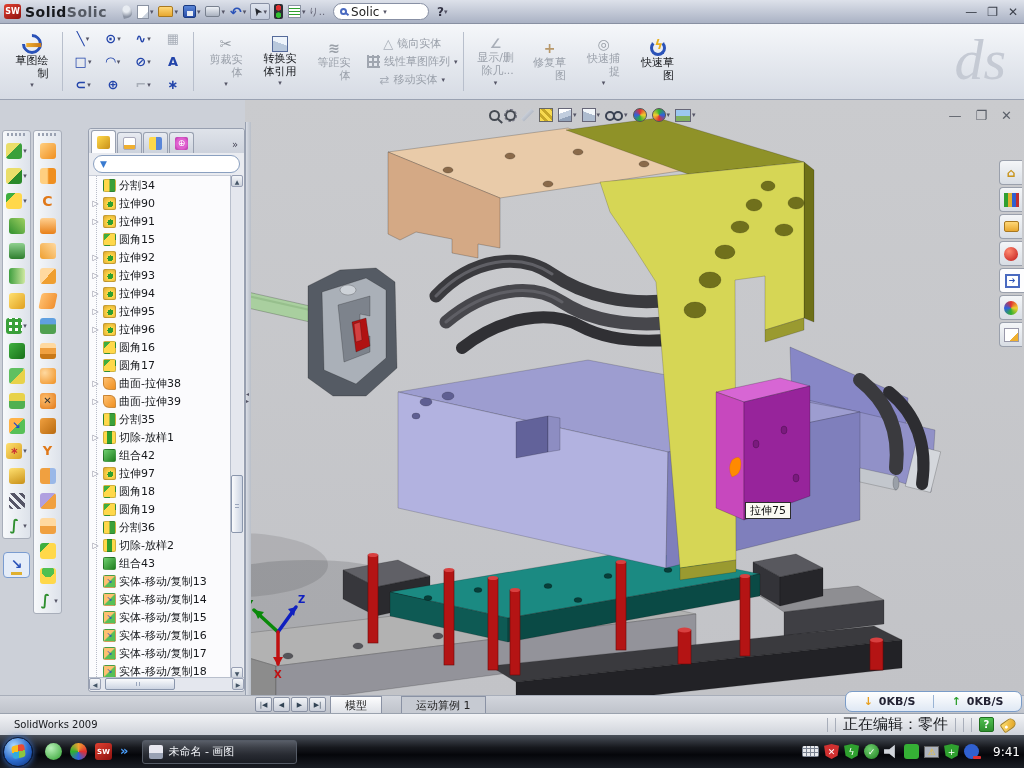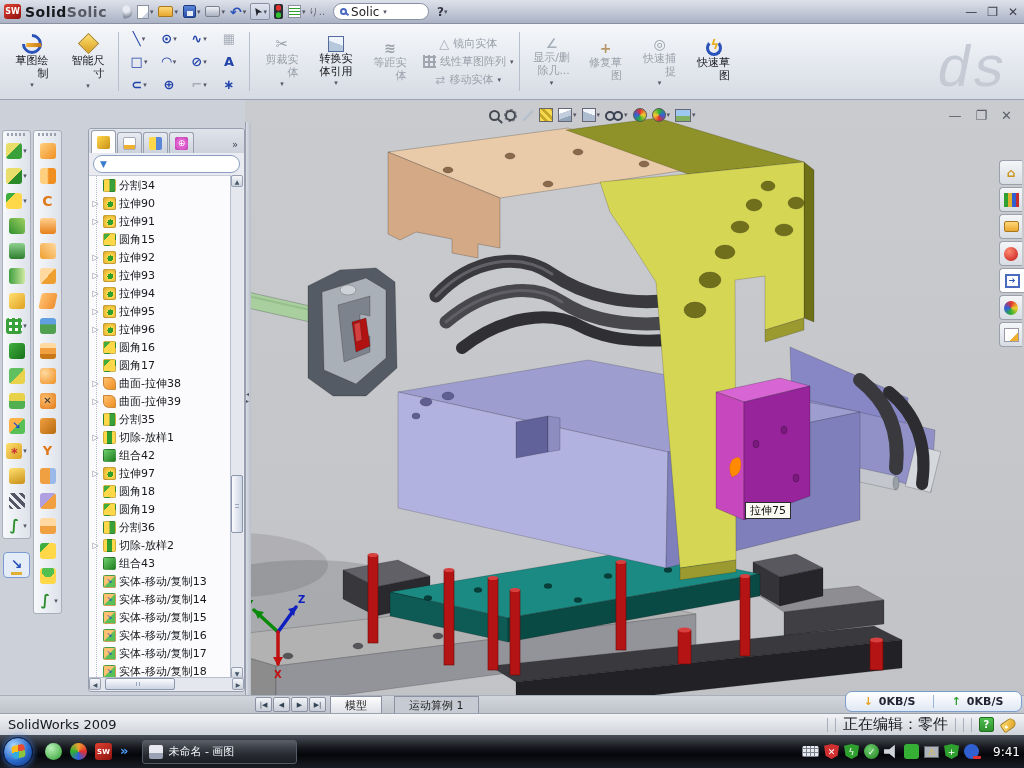--- a/index.html
+++ b/index.html
@@ -58,21 +58,21 @@
 .ci-mirror{color:#a8aeb8;font-size:13px}
 .mini-grid{width:13px;height:13px;background-image:repeating-linear-gradient(0deg,#a0a6b0 0 2px,transparent 2px 5px),repeating-linear-gradient(90deg,#a0a6b0 0 2px,transparent 2px 5px)}
 .ci-move{color:#a8aeb8;font-size:12px}
 .ci-rel{color:#a8aeb8;font-size:13px;font-weight:bold}
 .ci-repair{color:#b8986a;font-size:14px;font-weight:bold}
 .ci-snap{color:#9aa0a8;font-size:14px}
 .ci-rapid{width:16px;height:16px;border:3px solid #2a52b8;border-radius:50%;border-top-color:transparent;position:relative}
 .ci-rapid::after{content:"ϟ";position:absolute;left:2px;top:-6px;color:#e8b020;font-weight:bold;font-size:13px}
 .stackcol{display:flex;flex-direction:column;justify-content:center;gap:3px}
 .stackrow{display:flex;align-items:center;gap:4px;font-size:11px;color:#9aa0aa}
-#ds-mark{position:absolute;right:18px;top:18px;font-family:Liberation Mono, monospace;font-style:italic;font-size:58px;color:#c5cad4;line-height:1;user-select:none}
+#ds-mark{position:absolute;right:18px;top:7px;font-family:Liberation Serif, serif;font-style:italic;font-size:58px;color:#c5cad4;line-height:1;user-select:none}
 
 
 #tabstrip{position:absolute;left:0;top:100px;width:362px;height:22px;background:#b2b6c0;display:flex;align-items:flex-end;padding-left:4px;gap:2px;z-index:5}
 .rtab{padding:3px 12px 2px;font-size:12px;color:#2c2f38;background:linear-gradient(#c8ccd6,#aeb2bc);border:1px solid #8e94a2;border-bottom:none;border-radius:3px 3px 0 0}
 .rtab.active{background:linear-gradient(#fdfdfe,#e6e9ef);font-weight:bold;padding-top:4px}
 
 
 #viewport{position:absolute;left:245px;top:100px;width:779px;height:595px;background:linear-gradient(#cacbce,#c2c3c7);overflow:hidden;z-index:1}
 #modelsvg{position:absolute;left:3px;top:0}
 #headsup{position:absolute;left:244px;top:4px;display:flex;align-items:center;gap:5px;z-index:8;height:22px}
@@ -186,27 +186,27 @@
 .tp-folder{background:linear-gradient(#ffd878,#e8a830);border:1px solid #a87820;border-radius:2px;height:11px}
 .tp-res{background:radial-gradient(circle at 35% 30%,#ff8a70,#c01818);border-radius:50%;height:14px;width:14px}
 .tp-view{background:#fff;border:2px solid #4a6ac0;color:#2a52b8;font-size:8px}
 .tp-ball{background:conic-gradient(#e03030,#f0d030,#30b030,#3060e0,#e03030);border-radius:50%;width:14px;height:14px}
 .tp-doc{background:linear-gradient(135deg,#fff 65%,#f0b030 66%);border:1px solid #99a}
 
 
 #modeltabs{position:absolute;left:0;top:695px;width:1024px;height:18px;background:linear-gradient(#d2d5dc,#bfc3cb);border-top:1px solid #a8aeba;z-index:3}
 #navbtns{position:absolute;left:255px;top:1px;display:flex;gap:1px}
 .navb{width:17px;height:15px;background:linear-gradient(#f2f4f7,#c8cdd8);border:1px solid #8a92a4;border-radius:2px;font-size:7px;color:#345;display:flex;align-items:center;justify-content:center}
-#mtabs{position:absolute;left:330px;top:0;display:flex;gap:12px;height:18px}
+#mtabs{position:absolute;left:330px;top:0;display:flex;gap:19px;height:18px}
 .mtab{padding:1px 14px;font-size:11px;color:#222;background:#c6cad2;border:1px solid #8a92a4;border-bottom:none}
 .mtab.active{background:linear-gradient(#fdfdfe,#dcdfe5)}
 
 
 #statusbar{position:absolute;left:0;top:713px;width:1024px;height:22px;background:linear-gradient(#f2f3f6,#cfd3da);border-top:1px solid #9aa2ae;display:flex;align-items:center;z-index:4}
-#status-left{margin-left:8px;color:#16181c;font-size:13px}
+#status-left{margin-left:14px;color:#16181c;font-size:10px}
 #status-right{margin-left:auto;display:flex;align-items:center;gap:7px;margin-right:8px}
 .ssep{width:1px;height:14px;background:#a8aeba}
 #editing-status{font-size:15px;color:#16181c}
 .help-badge{width:15px;height:15px;background:linear-gradient(#50c050,#2f8f2f);border:1px solid #1f6f1f;color:#fff;font-weight:bold;font-size:10px;display:flex;align-items:center;justify-content:center;border-radius:2px}
 .tag-icon{width:15px;height:10px;background:linear-gradient(135deg,#ffe070,#e0a020);border:1px solid #a8801a;border-radius:2px 5px 5px 2px;transform:rotate(-35deg);position:relative}
 .tag-icon::after{content:"";position:absolute;left:2px;top:3px;width:3px;height:3px;background:#fff;border-radius:50%}
 
 
 #taskbar{position:absolute;left:0;top:735px;width:1024px;height:33px;background:linear-gradient(#4a505a,#16181d 38%,#05060a 60%,#1a1d24);display:flex;align-items:center;z-index:30}
 #startorb{width:30px;height:30px;margin-left:3px;border-radius:50%;background:radial-gradient(circle at 35% 28%,#aad8ff,#2a6acc 55%,#123a88 90%);border:1px solid #0a1c40;display:flex;align-items:center;justify-content:center;box-shadow:0 0 6px #3a70cc}
@@ -294,26 +294,20 @@
   </div>
 </div>
 
 <div id="cmdbar">
   <div class="grp cmd-big">
     <span class="bi-sketch"></span>
     <span class="cmd-lbl">草图绘
 制</span>
     <span class="dd">▾</span>
   </div>
-  <div class="grp cmd-big">
-    <span class="bi-dim"></span>
-    <span class="cmd-lbl">智能尺
-寸</span>
-    <span class="dd">▾</span>
-  </div>
   <div class="vsep"></div>
   <div class="grp sketch-grid" id="sketchgrid">
         <span class="sg-cell">
           <span class="sg-g">╲</span>
           <span class="dd">▾</span>
         </span>
         <span class="sg-cell">
           <span class="sg-g">⊙</span>
           <span class="dd">▾</span>
         </span>

